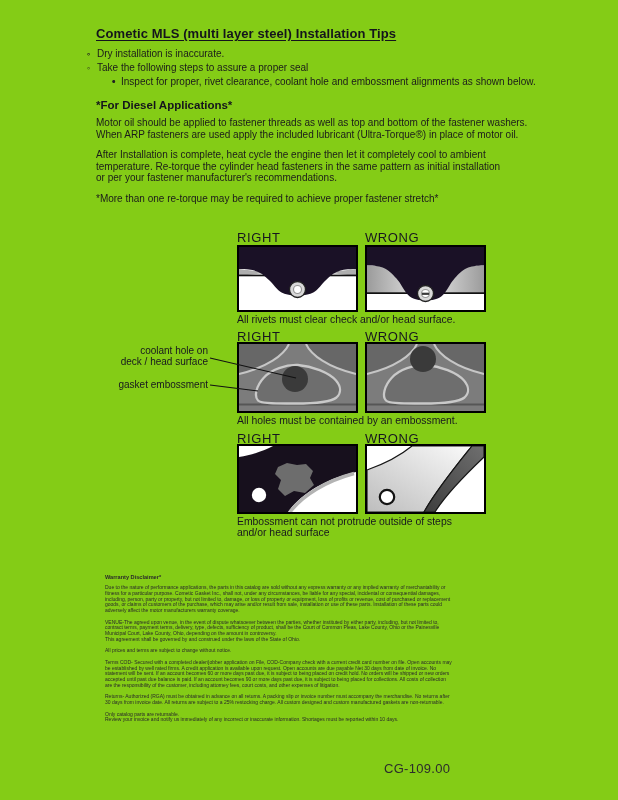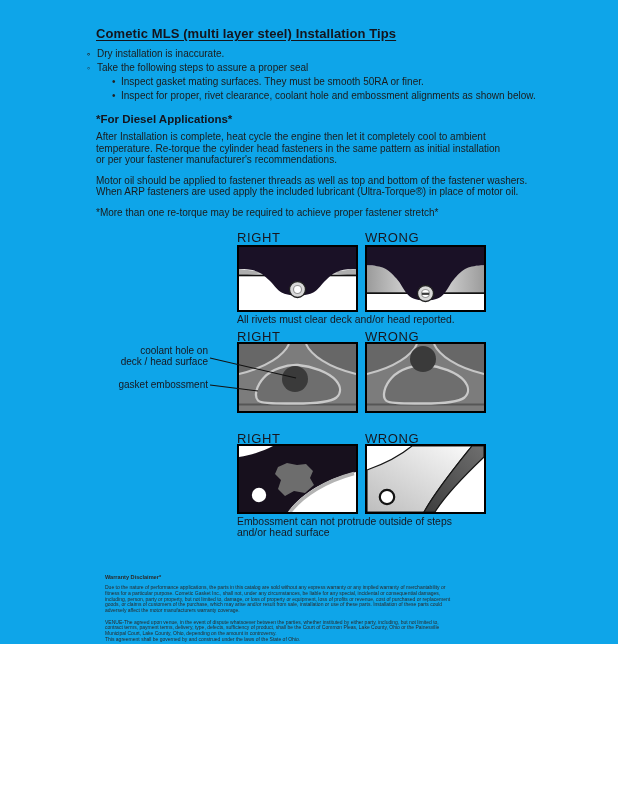--- a/index.html
+++ b/index.html
@@ -1,16 +1,16 @@
 <!DOCTYPE html>
 <html><head>
 <meta charset="utf-8">
 <style>
   html,body{margin:0;padding:0;background:#ffffff;}
-  .page{position:relative;width:618px;height:644px;background:#0ea5e9;overflow:hidden;
+  .page{position:relative;width:618px;height:800px;background:#84cc16;overflow:hidden;
         font-family:"Liberation Sans","DejaVu Sans",sans-serif;color:#1b1b1b;}
 
   
   .content{position:absolute;left:96px;top:26px;width:440px;}
   .title{font-size:13px;font-weight:bold;color:#14141c;text-decoration:underline;
          text-underline-offset:2px;margin:0 0 6px 0;letter-spacing:.1px;}
   .bullet{position:relative;font-size:10px;line-height:14px;padding-left:1px;}
   .bullet .mk{position:absolute;left:-9px;top:0;font-size:9px;line-height:14px;color:#222;}
   .bullet.sub{padding-left:25px;}
   .bullet.sub .mk{left:16px;font-size:10px;}
@@ -49,33 +49,32 @@
     <div class="bullet">
       <span class="mk">◦</span>
       <span>Dry installation is inaccurate.</span>
     </div>
     <div class="bullet">
       <span class="mk">◦</span>
       <span>Take the following steps to assure a proper seal</span>
     </div>
     <div class="bullet sub">
       <span class="mk">•</span>
-      <span>Inspect gasket mating surfaces.  They must be smooth 50RA or finer.</span>
     </div>
     <div class="bullet sub">
       <span class="mk">•</span>
       <span>Inspect for proper, rivet clearance, coolant hole and embossment alignments as shown below.</span>
     </div>
 
     <div class="diesel-heading">*For Diesel Applications*</div>
+    <p class="para pre">Motor oil should be applied to fastener threads as well as top and bottom of the fastener washers.
+When ARP fasteners are used apply the included lubricant (Ultra-Torque®) in place of motor oil.</p>
     <p class="para pre">After Installation is complete, heat cycle the engine then let it completely cool to ambient
 temperature. Re-torque the cylinder head fasteners in the same pattern as initial installation
 or per your fastener manufacturer's recommendations.</p>
-    <p class="para pre">Motor oil should be applied to fastener threads as well as top and bottom of the fastener washers.
-When ARP fasteners are used apply the included lubricant (Ultra-Torque®) in place of motor oil.</p>
     <p class="para pre">*More than one re-torque may be required to achieve proper fastener stretch*</p>
   </div>
 
   <div class="dlabels" style="top:230px;">
     <span>RIGHT</span>
     <span>WRONG</span>
   </div>
   <div class="dimages" style="top:245px;">
     <svg width="121" height="67" viewBox="0 0 121 67">
       <rect x="0" y="0" width="121" height="67" fill="#ffffff"></rect>
@@ -99,21 +98,21 @@
       <rect x="0" y="0" width="121" height="67" fill="#ffffff"></rect>
       <rect x="2" y="21" width="117" height="27" fill="url(#d1wg)"></rect>
       <rect x="2" y="47.3" width="117" height="1.7" fill="#111111"></rect>
       <path d="M2,2 H119 V20.5 C103,20.5 98.5,23.5 89.5,33.5 C80.5,43.5 81.5,55.5 60.5,55.5 C39.5,55.5 40.5,43.5 31.5,33.5 C22.5,23.5 18,20.5 2,20.5 Z" fill="#1a1126"></path>
       <circle cx="60.5" cy="48.5" r="8" fill="#d9d9d9" stroke="#222222" stroke-width="1.3"></circle>
       <circle cx="60.5" cy="48.5" r="4" fill="#ffffff" stroke="#979797" stroke-width="1.2"></circle>
       <rect x="57" y="47.7" width="7" height="2.2" fill="#3a3a3a"></rect>
       <rect x="1" y="1" width="119" height="65" fill="none" stroke="#000000" stroke-width="2"></rect>
     </svg>
   </div>
-  <div class="dcaption" style="top:314px;">All rivets must clear deck and/or head reported.</div>
+  <div class="dcaption" style="top:314px;">All rivets must clear check and/or head surface.</div>
 
   <div class="anno pre" style="top:346px;">coolant hole on
 deck / head surface</div>
   <div class="anno" style="top:380px;">gasket embossment</div>
   <svg class="leader-overlay" width="200" height="55" viewBox="0 0 200 55">
     <line x1="102" y1="14" x2="188" y2="34" stroke="#111111" stroke-width="1.1"></line>
     <line x1="102" y1="41" x2="150" y2="47" stroke="#111111" stroke-width="1.1"></line>
   </svg>
   <div class="dlabels" style="top:329px;">
     <span>RIGHT</span>
@@ -136,20 +135,21 @@
       <rect x="2" y="61.5" width="117" height="2" fill="#565656"></rect>
       <path d="M2,2 H52 C47,13 30,25.5 2,32 Z" fill="#676767"></path>
       <path d="M52,2 C47,13 30,25.5 2,32" fill="none" stroke="#c6c6c6" stroke-width="2"></path>
       <path d="M119,2 H69 C74,13 91,25.5 119,32 Z" fill="#676767"></path>
       <path d="M69,2 C74,13 91,25.5 119,32" fill="none" stroke="#c6c6c6" stroke-width="2"></path>
       <path d="M21,58.5 C17,54.5 19,44 27,35.5 C34,27.5 49,22.5 61,23 C75,24 92,30.5 99,38.5 C104,44.5 104.5,51 99.5,55.5 C93.5,60.5 78,61.5 58,61.5 C42,61.5 24.5,62 21,58.5 Z" fill="#6e6e6e" stroke="#c9c9c9" stroke-width="2.3"></path>
       <circle cx="58" cy="17" r="13" fill="#3a3a3a"></circle>
       <rect x="1" y="1" width="119" height="69" fill="none" stroke="#000000" stroke-width="2"></rect>
     </svg>
   </div>
+  <div class="dcaption" style="top:415px;">All holes must be contained by an embossment.</div>
 
   <div class="dlabels" style="top:431px;">
     <span>RIGHT</span>
     <span>WRONG</span>
   </div>
   <div class="dimages" style="top:444px;">
     <svg width="121" height="70" viewBox="0 0 121 70">
       <rect x="0" y="0" width="121" height="70" fill="#ffffff"></rect>
       <path d="M2,13 C16,11 28,6 36,2 H119 V28 C88,35 64,50 51,68 H2 Z" fill="#17101d"></path>
       <path d="M117,29.5 C89,37 66,51 53,68" fill="none" stroke="#b3b3b3" stroke-width="3.5"></path>

